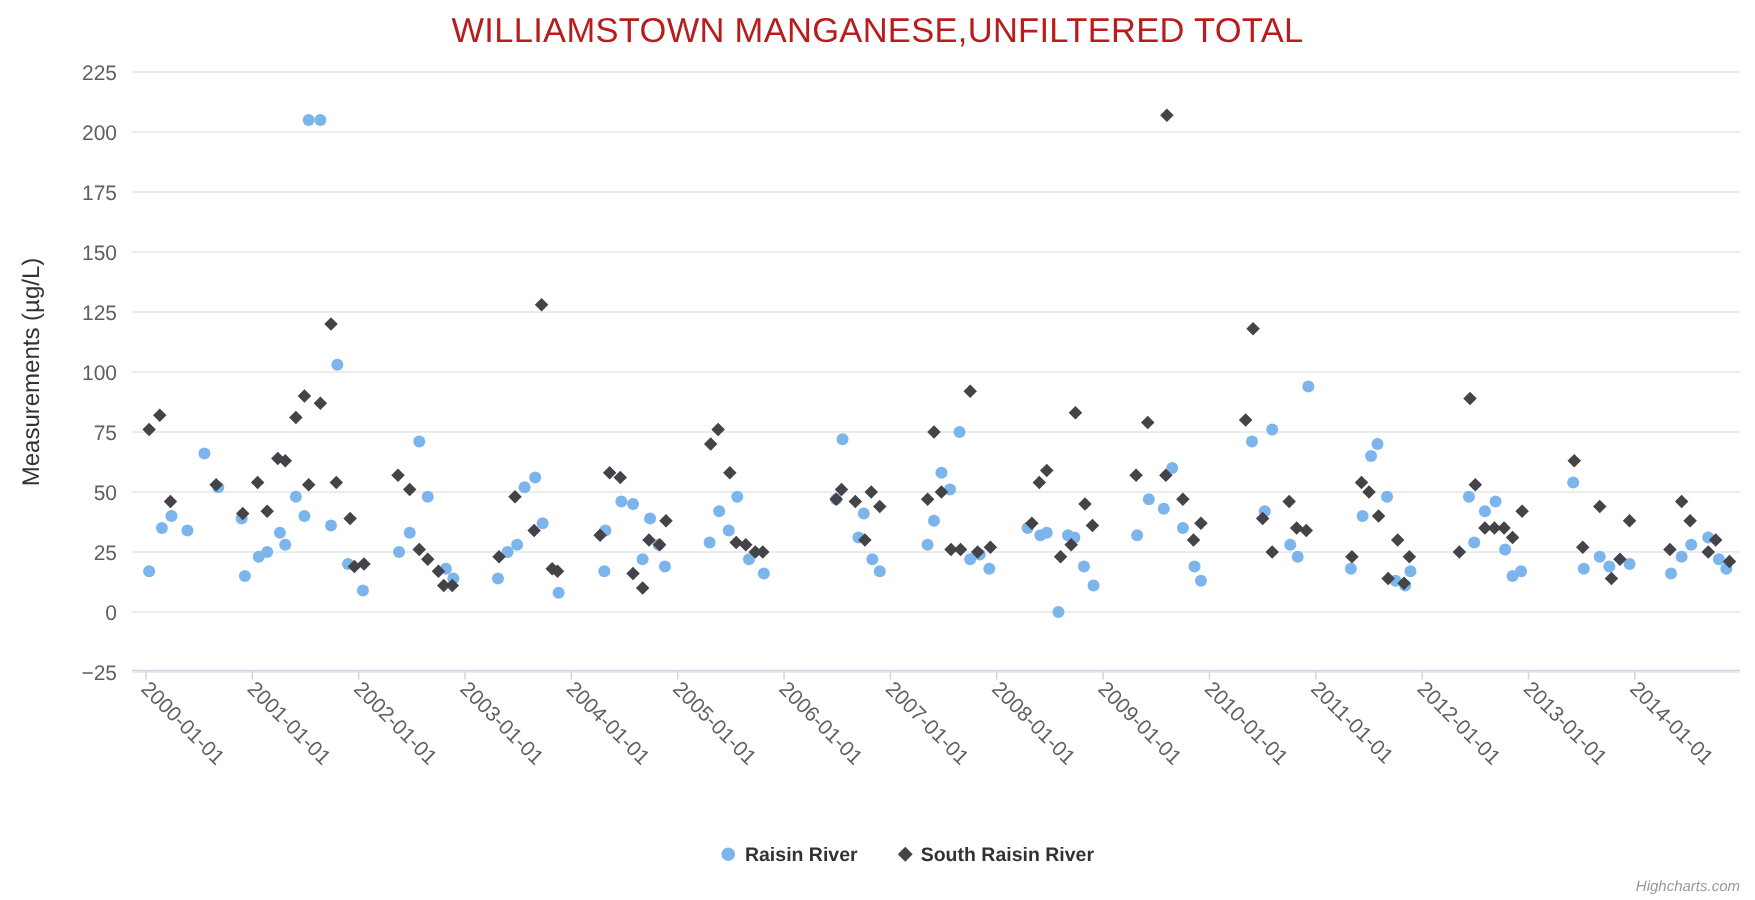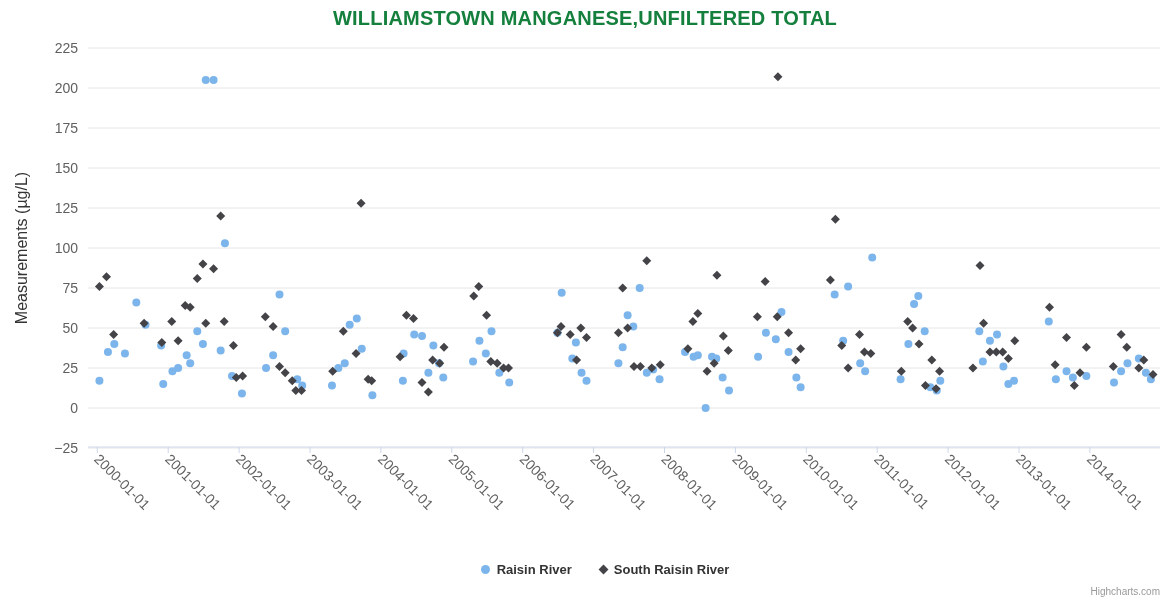--- a/index.html
+++ b/index.html
@@ -1,30 +1,30 @@
 <!DOCTYPE html>
 <html><head>
 <meta charset="utf-8">
 <style>
   html,body{margin:0;padding:0;background:#ffffff;}
   #chart{position:relative;width:1170px;height:600px;background:#ffffff;
          font-family:"Liberation Sans",sans-serif;overflow:hidden;}
   #chart svg{position:absolute;left:0;top:0;}
   .chart-title{position:absolute;top:7px;left:0;width:100%;text-align:center;
-    font-size:20px;color:#15803d;letter-spacing:0.2px;font-weight:bold;}
+    font-size:23px;color:#b91c1c;letter-spacing:0.2px;}
   .y-axis-title{position:absolute;left:22px;top:248px;transform:translate(-50%,-50%) rotate(-90deg);
     white-space:nowrap;font-size:16px;color:#333333;}
   .legend{position:absolute;left:0;top:562px;width:100%;display:flex;
     justify-content:center;gap:28px;align-items:center;padding-left:20px;}
   .legend-item{display:flex;align-items:center;gap:7px;cursor:pointer;
     font-size:13px;font-weight:bold;color:#333333;}
   .legend-marker.circle{width:9px;height:9px;border-radius:50%;display:inline-block;}
   .legend-marker.diamond{width:7px;height:7px;transform:rotate(45deg);display:inline-block;}
   .credits{position:absolute;right:10px;bottom:3px;font-size:10px;color:#999999;
-    cursor:pointer;text-decoration:none;}
+    cursor:pointer;text-decoration:none;font-style:italic;}
 </style>
 </head>
 <body>
 
 <div id="chart">
   <svg id="plot-svg" width="1170" height="600">
       <line x1="88" y1="48" x2="1160" y2="48" stroke="#e6e6e6" stroke-width="1"></line>
       <text x="78" y="53" text-anchor="end" font-size="14" fill="#606060" font-family="&quot;Liberation Sans&quot;,sans-serif">225</text>
       <line x1="88" y1="88" x2="1160" y2="88" stroke="#e6e6e6" stroke-width="1"></line>
       <text x="78" y="93" text-anchor="end" font-size="14" fill="#606060" font-family="&quot;Liberation Sans&quot;,sans-serif">200</text>

